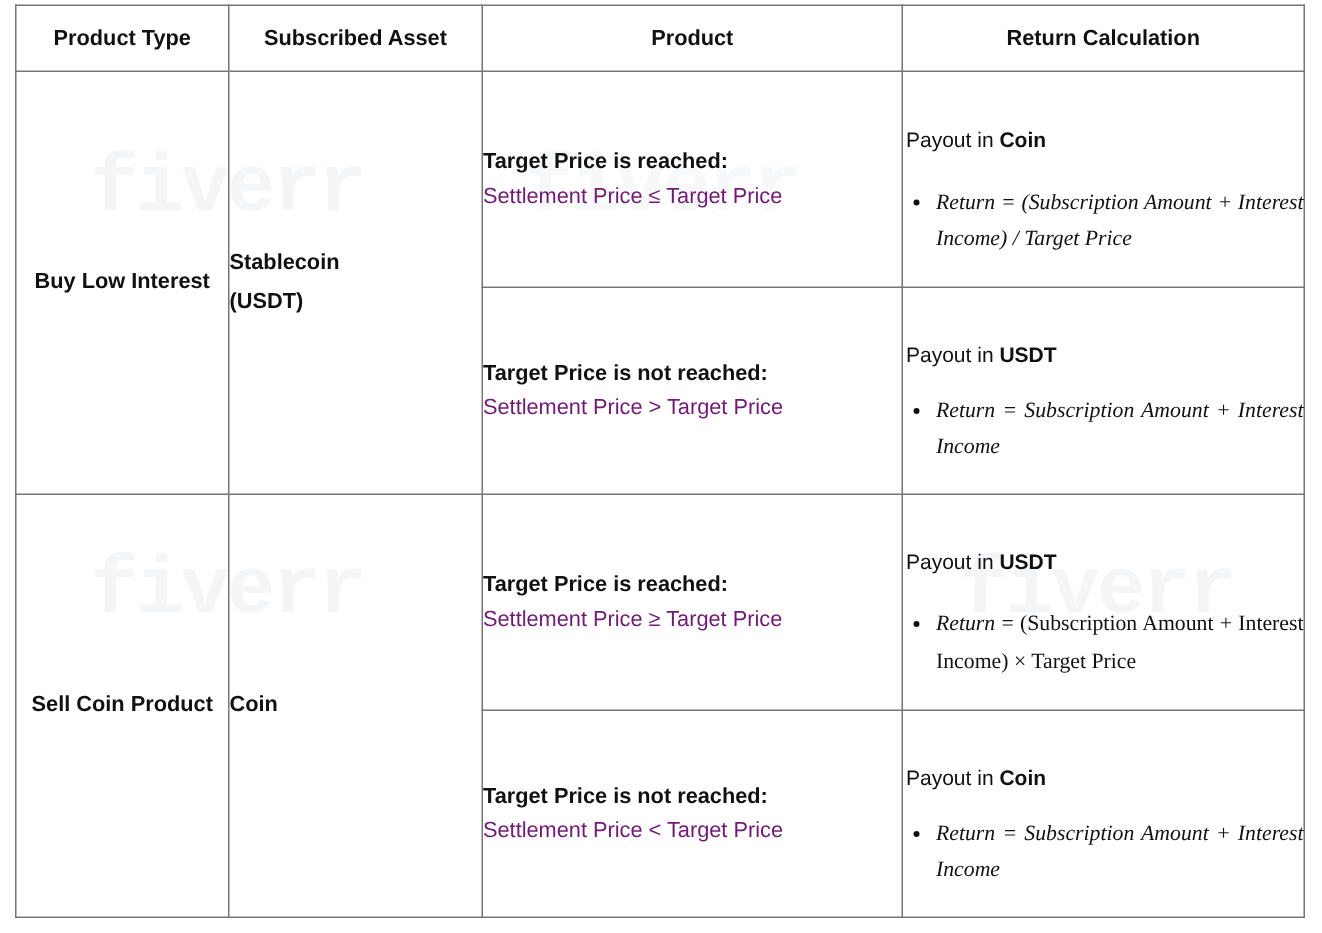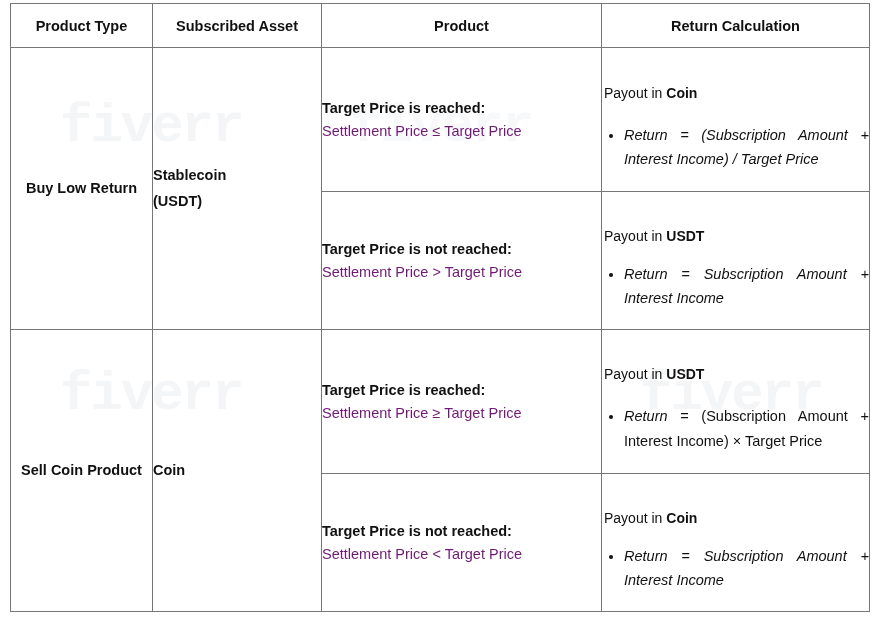--- a/index.html
+++ b/index.html
@@ -126,20 +126,21 @@
     display: block;
     margin: 17px 0 0 2px;
     font-size: 14px;
   }
   .payout-line b { font-weight: bold; }
 
   ul.formula {
     margin: 22px 0 0 0;
     padding-left: 22px;
     list-style: disc;
+    font-family: Liberation Serif, serif;
   }
   ul.formula li {
     margin: 0;
     padding: 0;
     font-size: 14.5px;
     line-height: 1.68;
     text-align: justify;
     text-justify: inter-word;
   }
   li.all-italic { font-style: italic; }
@@ -168,21 +169,21 @@
       <tr class="header-row">
         <th>Product Type</th>
         <th>Subscribed Asset</th>
         <th>Product</th>
         <th>Return Calculation</th>
       </tr>
     </thead>
     <tbody>
 
       <tr>
-        <td class="product-cell" rowspan="2">Buy Low Return</td>
+        <td class="product-cell" rowspan="2">Buy Low Interest</td>
         <td class="asset-cell" rowspan="2">
           <span class="asset-inner">Stablecoin</span>
           <span class="asset-inner">(USDT)</span>
         </td>
         <td class="scenario-cell">
           <span class="scenario-title">Target Price is reached:</span>
           <span class="scenario-sub">Settlement Price ≤ Target Price</span>
         </td>
         <td class="return-cell">
           <span class="payout-line"><span>Payout in </span><b>Coin</b></span>

